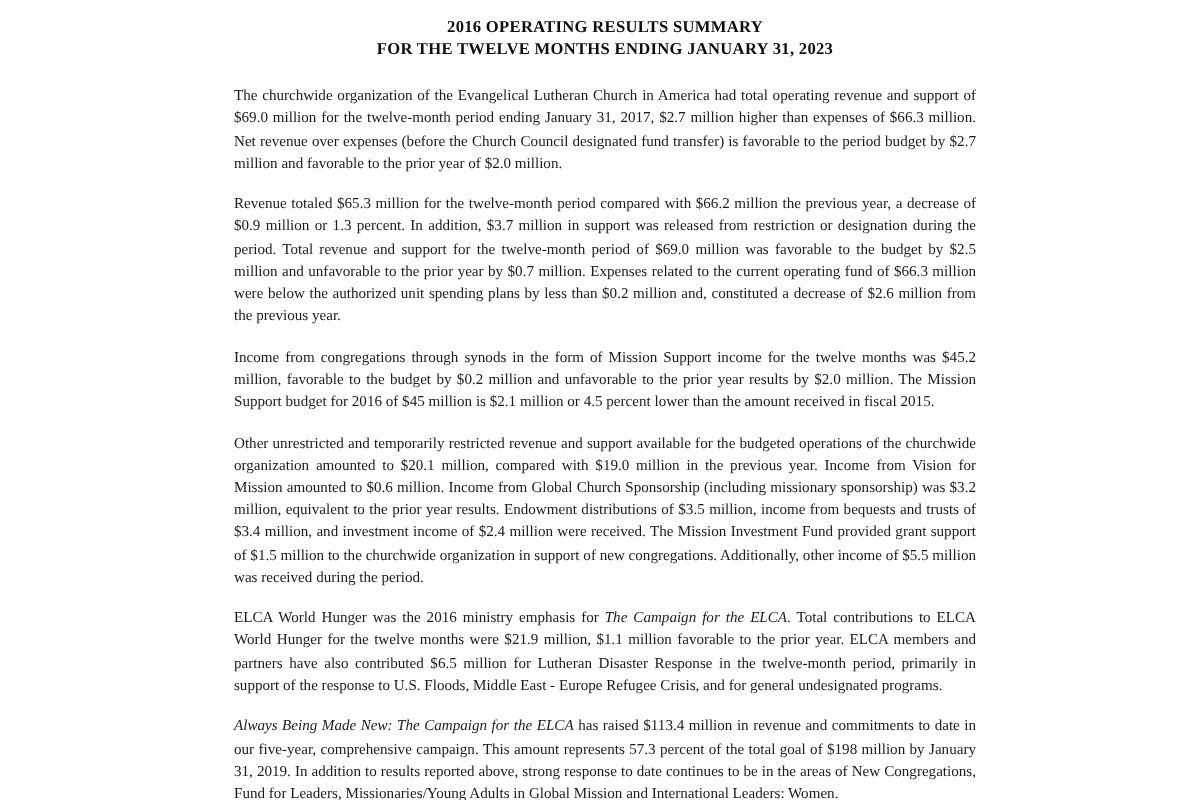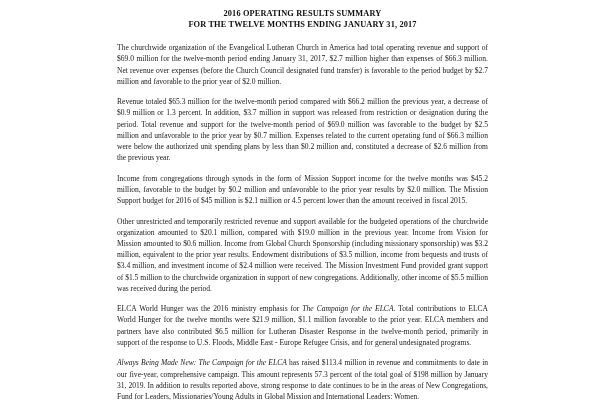--- a/index.html
+++ b/index.html
@@ -57,21 +57,21 @@
   em {
   }
 </style>
 </head>
 <body>
 
 <div class="page">
 
   <h1 class="doc-title">
     <span class="title-line">2016 OPERATING RESULTS SUMMARY</span>
-    <span class="title-line title-line-2">FOR THE TWELVE MONTHS ENDING JANUARY 31, 2017</span>
+    <span class="title-line title-line-2">FOR THE TWELVE MONTHS ENDING JANUARY 31, 2023</span>
   </h1>
 
   <div class="body-block">
     <p class="para">The churchwide organization of the Evangelical Lutheran Church in America had total operating revenue and support of $69.0 million for the twelve-month period ending January 31, 2017, $2.7 million higher than expenses of $66.3 million.  Net revenue over expenses (before the Church Council designated fund transfer) is favorable to the period budget by $2.7 million and favorable to the prior year of $2.0 million.</p>
     <p class="para">Revenue totaled $65.3 million for the twelve-month period compared with $66.2 million the previous year, a decrease of $0.9 million or 1.3 percent.  In addition, $3.7 million in support was released from restriction or designation during the period. Total revenue and support for the twelve-month period of $69.0 million was favorable to the budget by $2.5 million and unfavorable to the prior year by $0.7 million.  Expenses related to the current operating fund of $66.3 million were below the authorized unit spending plans by less than $0.2 million and, constituted a decrease of $2.6 million from the previous year.</p>
     <p class="para">Income from congregations through synods in the form of Mission Support income for the twelve months was $45.2 million, favorable to the budget by $0.2 million and unfavorable to the prior year results by $2.0 million. The Mission Support budget for 2016 of $45 million is $2.1 million or 4.5 percent lower than the amount received in fiscal 2015.</p>
     <p class="para">Other unrestricted and temporarily restricted revenue and support available for the budgeted operations of the churchwide organization amounted to $20.1 million, compared with $19.0 million in the previous year. Income from Vision for Mission amounted to $0.6 million. Income from Global Church Sponsorship (including missionary sponsorship) was $3.2 million, equivalent to the prior year results. Endowment distributions of $3.5 million, income from bequests and trusts of $3.4 million, and investment income of $2.4 million were received. The Mission Investment Fund provided grant support of $1.5 million to the churchwide organization in support of new congregations. Additionally, other income of $5.5 million was received during the period.</p>
     <p class="para"><span>ELCA World Hunger was the 2016 ministry emphasis for </span><em>The Campaign for the ELCA</em><span>.  Total contributions to ELCA World Hunger for the twelve months were $21.9 million, $1.1 million favorable to the prior year. ELCA members and partners have also contributed $6.5 million for Lutheran Disaster Response in the twelve-month period, primarily in support of the response to U.S. Floods, Middle East - Europe Refugee Crisis, and for general undesignated programs.</span></p>
     <p class="para"><em>Always Being Made New: The Campaign for the ELCA</em><span> has raised $113.4 million in revenue and commitments to date in our five-year, comprehensive campaign.  This amount represents 57.3 percent of the total goal of $198 million by January 31, 2019. In addition to results reported above, strong response to date continues to be in the areas of New Congregations, Fund for Leaders, Missionaries/Young Adults in Global Mission and International Leaders: Women.</span></p>
   </div>

